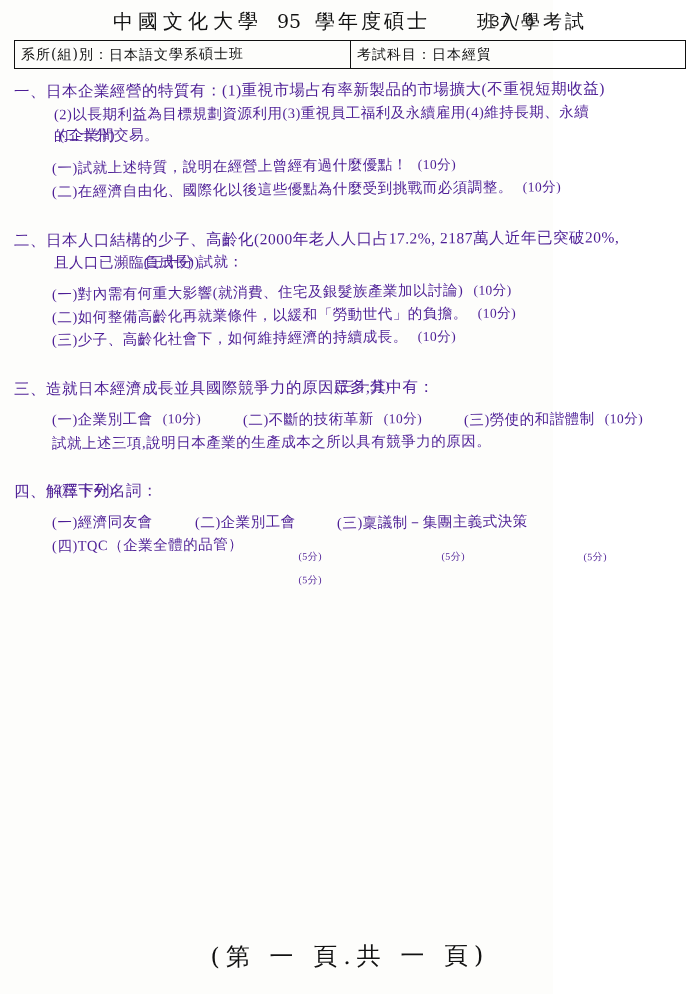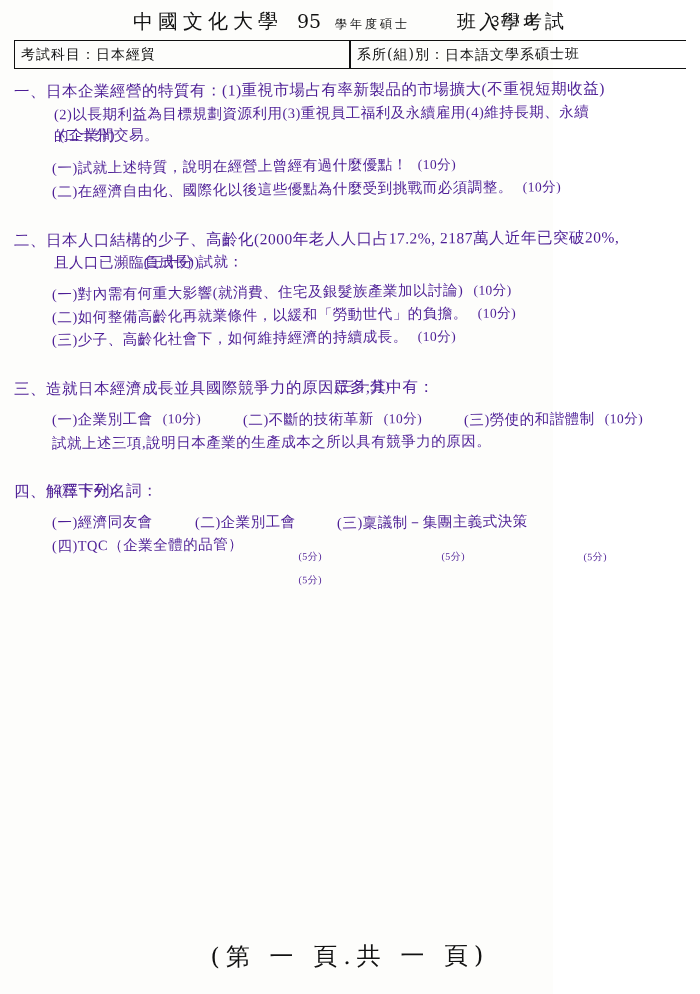--- a/index.html
+++ b/index.html
@@ -38,21 +38,21 @@
   .hdr-univ {
     font-size: 20px;
     letter-spacing: 5px;
     font-family: "DejaVu Serif", serif;
   }
   .hdr-year {
     font-size: 19px;
     font-family: "DejaVu Serif", serif;
   }
   .hdr-degree {
-    font-size: 12px;
+    font-size: 20px;
     letter-spacing: 3px;
     font-family: "DejaVu Serif", serif;
   }
   .hdr-exam {
     font-size: 19px;
     letter-spacing: 3px;
     font-family: "DejaVu Serif", serif;
     margin-left: 33px;
   }
   .hdr-pagecode {
@@ -167,27 +167,27 @@
     <span class="hdr-univ hw sk2">中國文化大學</span>
     <span class="hdr-year hw">95</span>
     <span class="hdr-degree hw sk2">學年度碩士</span>
     <span class="hdr-exam hw sk2">班入學考試</span>
   </div>
   <div class="hdr-pagecode hw sk1">37 / 0</div>
 
   <div class="header-rule"></div>
 
   <div class="info-row">
+    <div class="info-cell left">
+      <span>系所(組)別：</span>
+      <span class="hw sk1">日本語文學系碩士班</span>
+    </div>
     <div class="info-cell right">
       <span>考試科目：</span>
       <span class="hw sk1">日本經貿</span>
-    </div>
-    <div class="info-cell left">
-      <span>系所(組)別：</span>
-      <span class="hw sk1">日本語文學系碩士班</span>
     </div>
   </div>
 
   <div class="body">
 
     <div class="q-block">
       <div class="q-line lvl0 hw sk2">一、日本企業經營的特質有：(1)重視市場占有率新製品的市場擴大(不重視短期收益)</div>
       <div class="q-line lvl0b hw sk2">(2)以長期利益為目標規劃資源利用(3)重視員工福利及永續雇用(4)維持長期、永續</div>
       <div class="q-line lvl0b hw sk2">
         <span>的企業間交易。</span>

